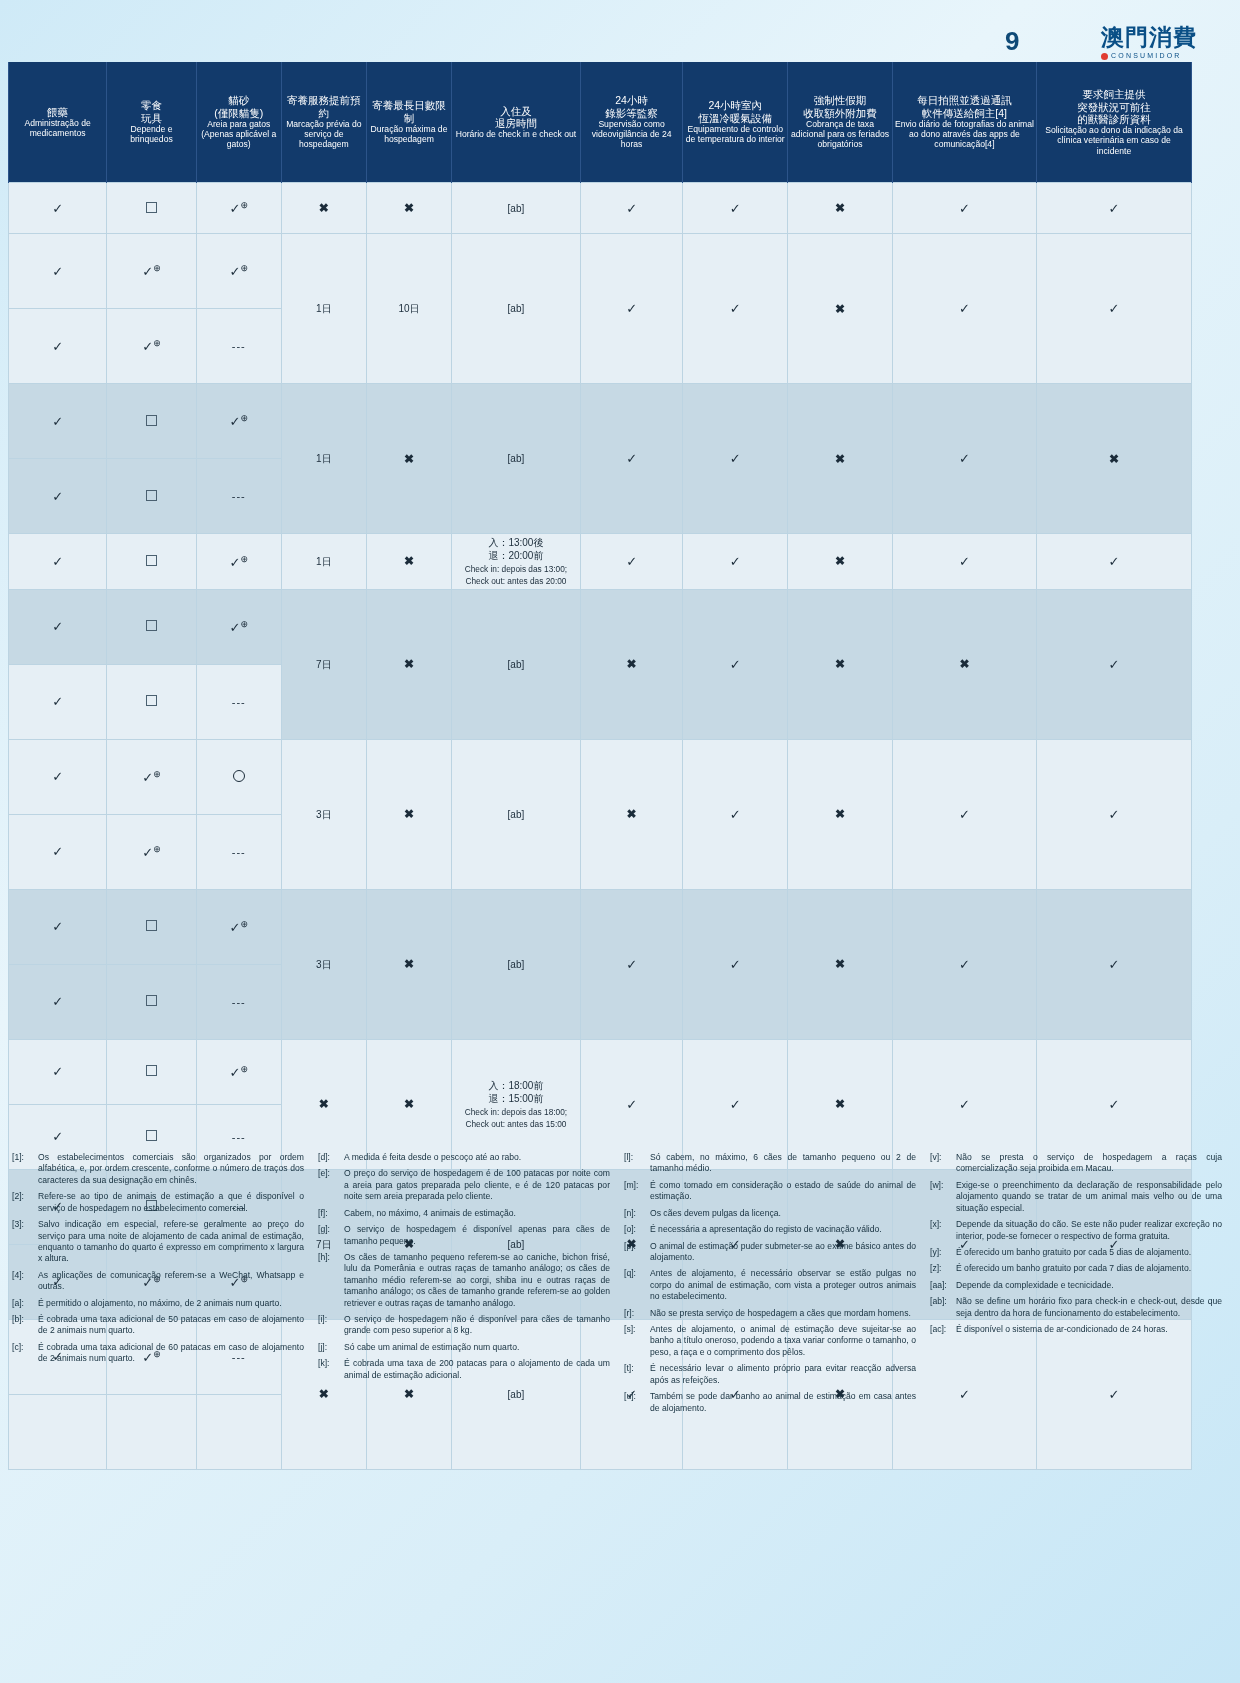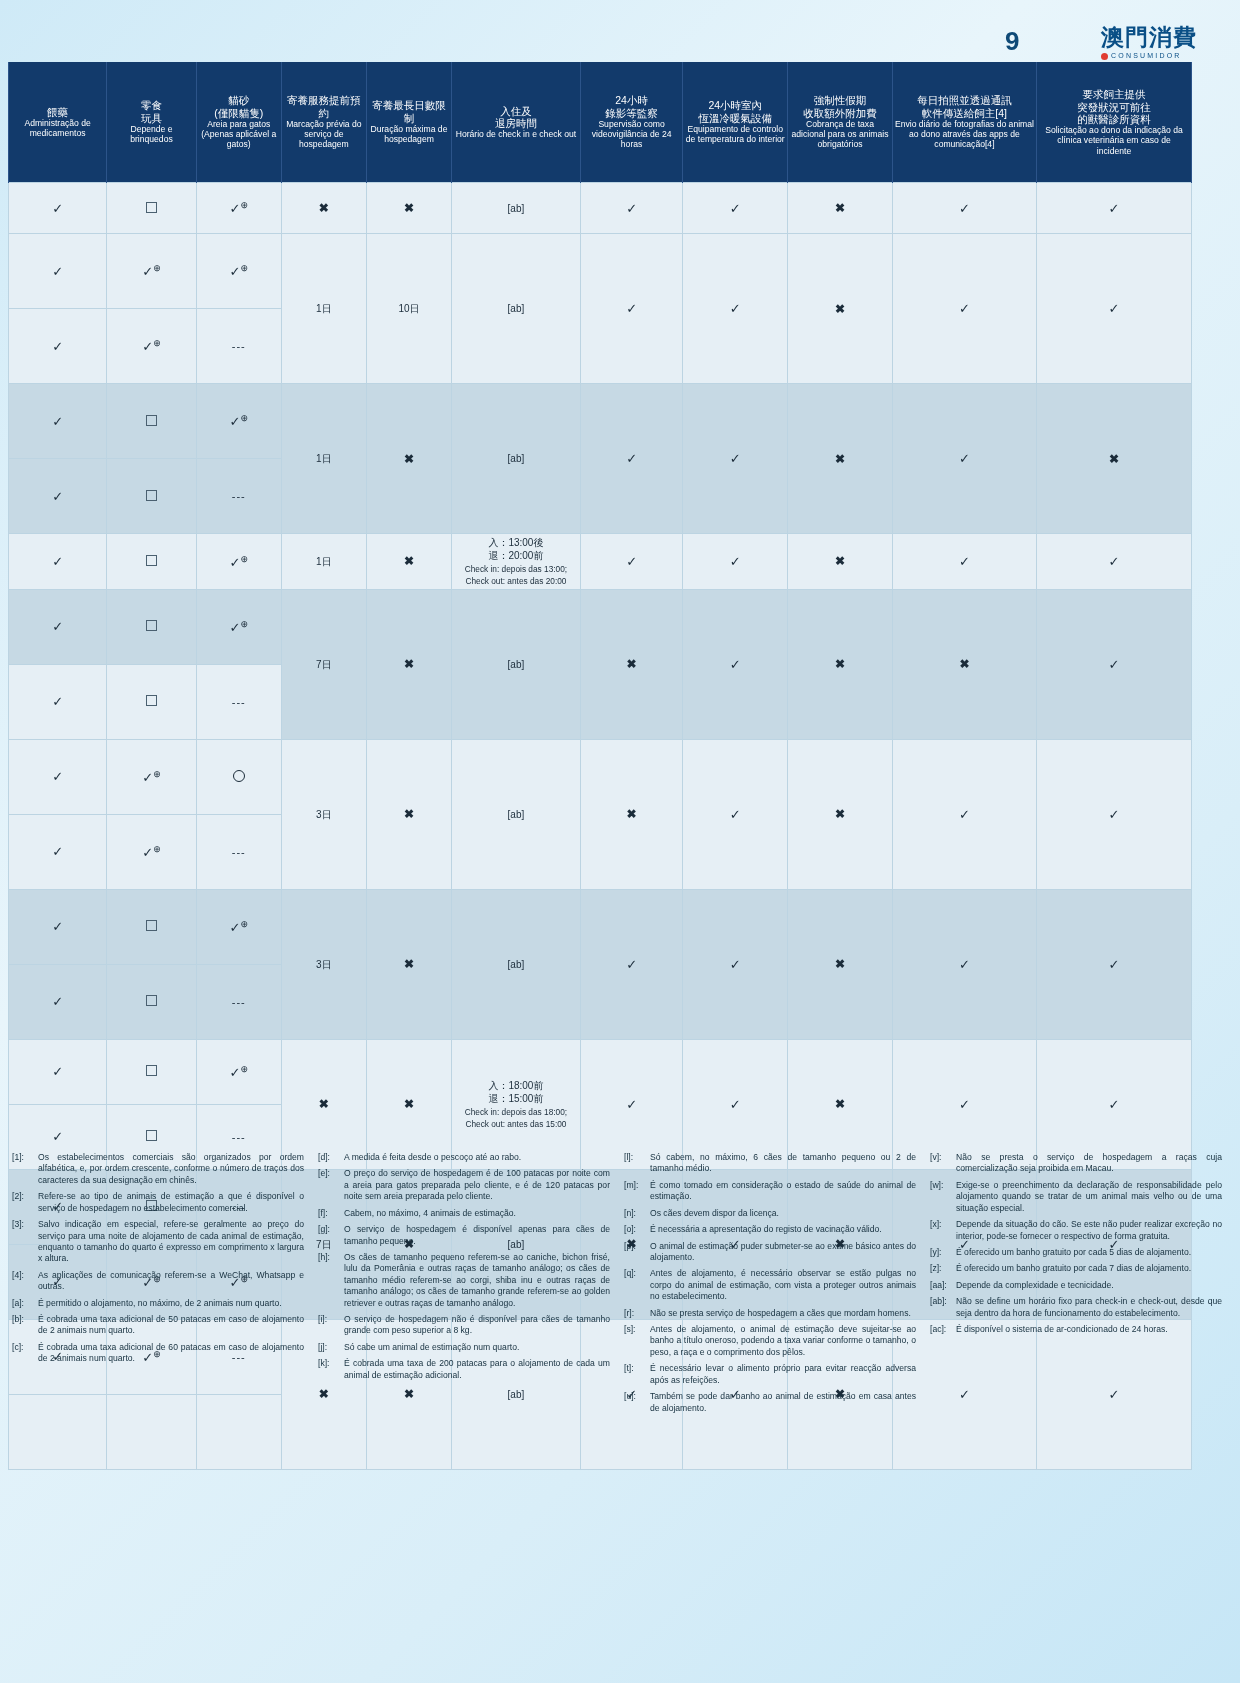--- a/index.html
+++ b/index.html
@@ -122,21 +122,21 @@
             <th>
               <span class="cn">24小時<br>錄影等監察</span>
               <span class="pt">Supervisão como videovigilância de 24 horas</span>
             </th>
             <th>
               <span class="cn">24小時室內<br>恆溫冷暖氣設備</span>
               <span class="pt">Equipamento de controlo de temperatura do interior</span>
             </th>
             <th>
               <span class="cn">強制性假期<br>收取額外附加費</span>
-              <span class="pt">Cobrança de taxa adicional para os animais obrigatórios</span>
+              <span class="pt">Cobrança de taxa adicional para os feriados obrigatórios</span>
             </th>
             <th>
               <span class="cn">每日拍照並透過通訊<br>軟件傳送給飼主[4]</span>
               <span class="pt">Envio diário de fotografias do animal ao dono através das apps de comunicação[4]</span>
             </th>
             <th>
               <span class="cn">要求飼主提供<br>突發狀況可前往<br>的獸醫診所資料</span>
               <span class="pt">Solicitação ao dono da indicação da clínica veterinária em caso de incidente</span>
             </th>
           </tr>
@@ -385,21 +385,21 @@
         <div class="note">
           <div class="tag">[l]:</div>
           <div class="txt">Só cabem, no máximo, 6 cães de tamanho pequeno ou 2 de tamanho médio.</div>
         </div>
         <div class="note">
           <div class="tag">[m]:</div>
           <div class="txt">É como tomado em consideração o estado de saúde do animal de estimação.</div>
         </div>
         <div class="note">
           <div class="tag">[n]:</div>
-          <div class="txt">Os cães devem dispor da licença.</div>
+          <div class="txt">Os cães devem pulgas da licença.</div>
         </div>
         <div class="note">
           <div class="tag">[o]:</div>
           <div class="txt">É necessária a apresentação do registo de vacinação válido.</div>
         </div>
         <div class="note">
           <div class="tag">[p]:</div>
           <div class="txt">O animal de estimação puder submeter-se ao exame básico antes do alojamento.</div>
         </div>
         <div class="note">

